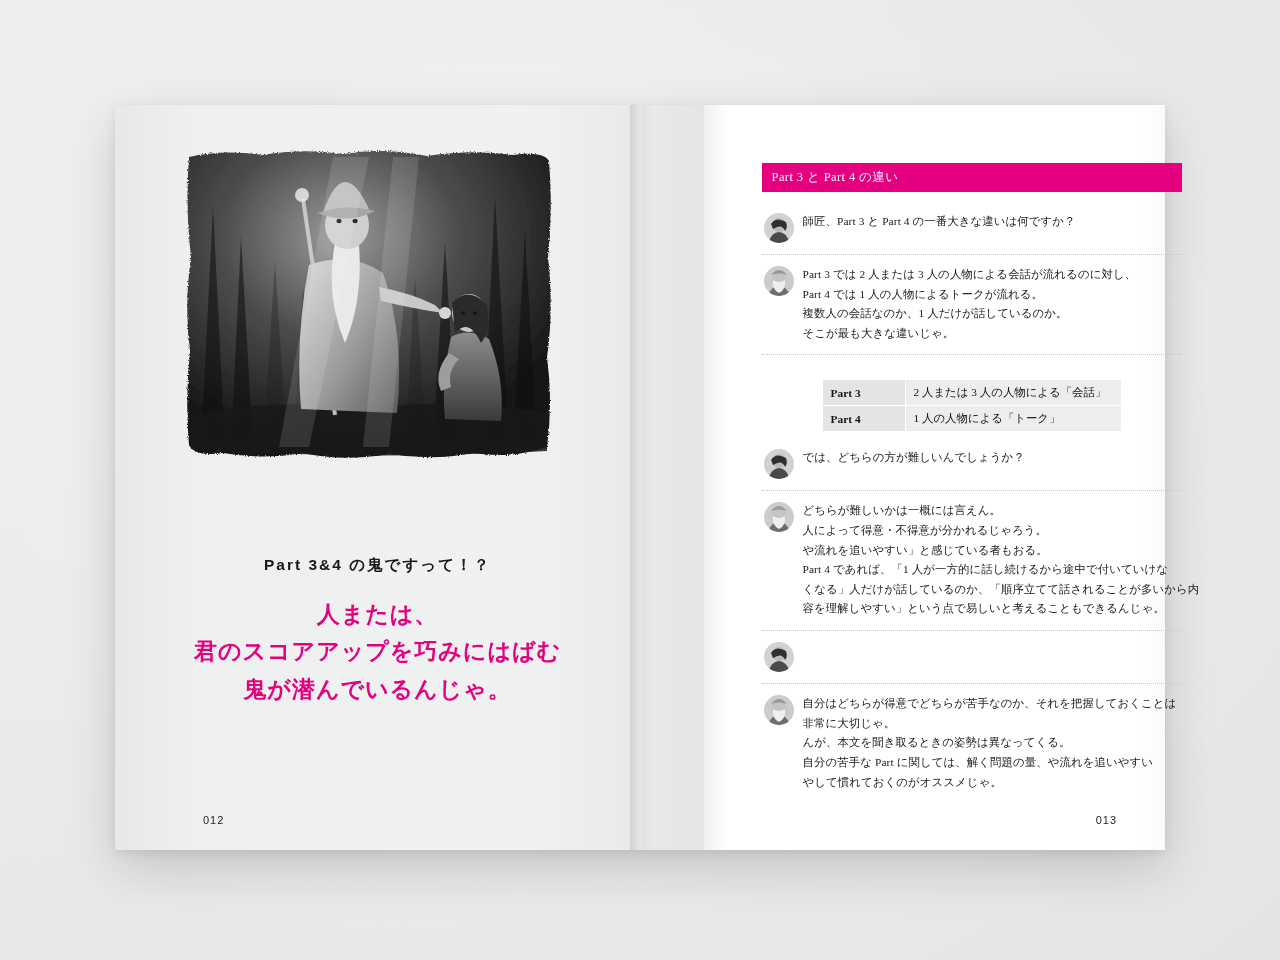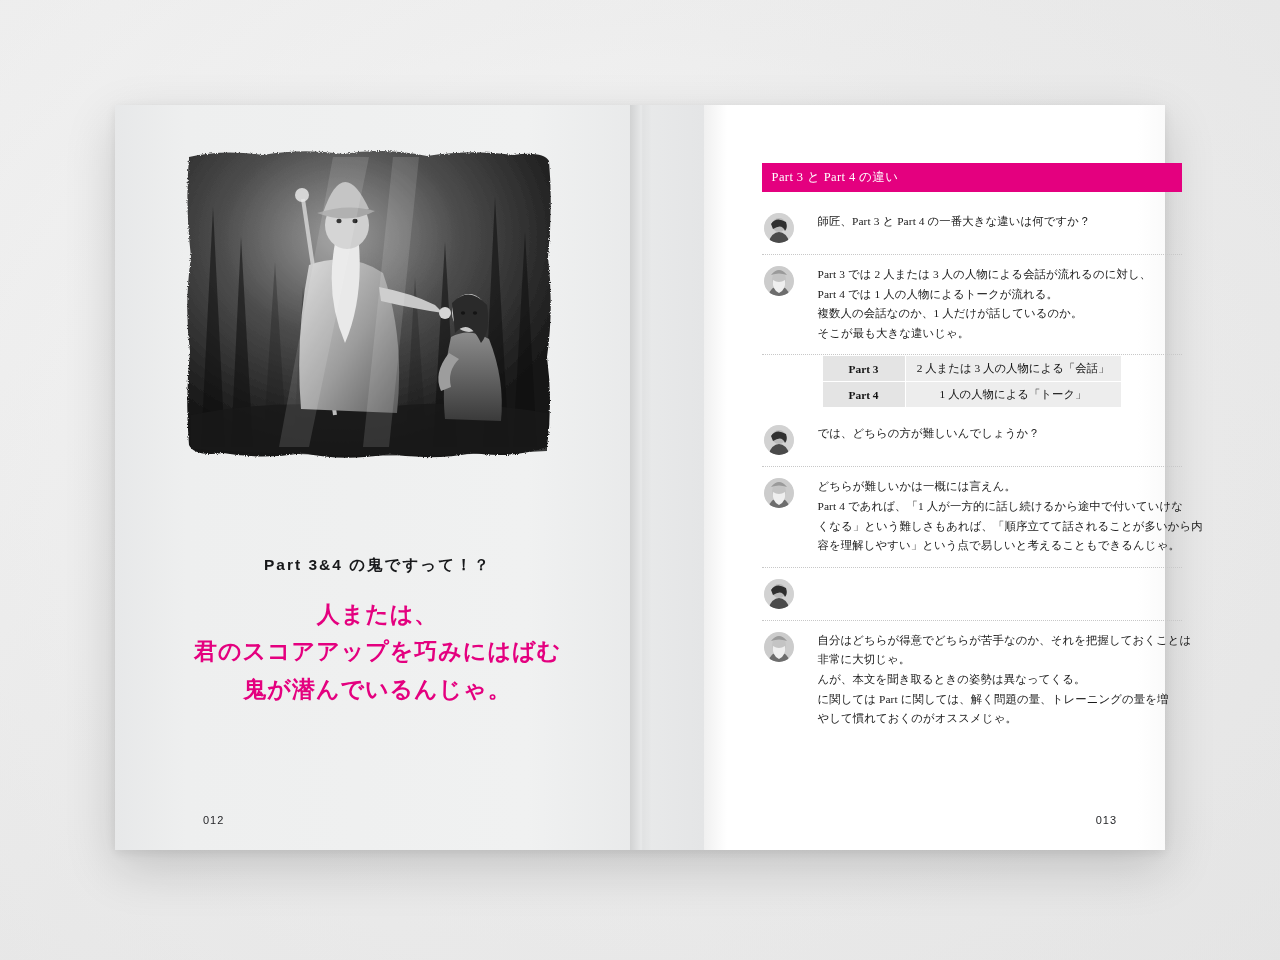--- a/index.html
+++ b/index.html
@@ -118,21 +118,21 @@
     font-size: 12.5px;
     letter-spacing: 0.4px;
     padding: 6px 10px 6px 10px;
     box-sizing: border-box;
     width: 420px;
   }
   .qa-list { margin-top: 10px; }
   .qa-row {
     display: flex;
     align-items: flex-start;
-    gap: 24px;
+    gap: 9px;
     padding: 10px 2px 11px 2px;
     border-bottom: 1px dotted #c8c8c8;
   }
   .qa-row:last-child { border-bottom: none; }
   .avatar {
     flex: 0 0 auto;
     width: 30px;
     height: 30px;
     border-radius: 50%;
     overflow: hidden;
@@ -144,24 +144,23 @@
     font-family: "Liberation Serif", serif;
     font-size: 11.4px;
     line-height: 1.72;
     color: #1a1a1a;
     letter-spacing: 0.1px;
   }
   .qa-text .ln { display: block; white-space: nowrap; }
 
   
   .cmp-wrap {
-    margin: 0 0 6px 0;
+    margin: 24px 0 6px 0;
     display: flex;
     justify-content: center;
-    text-align: center;
   }
   .cmp-table {
     border-collapse: collapse;
     font-family: "Liberation Serif", serif;
     font-size: 11.4px;
     color: #141414;
     width: 300px;
   }
   .cmp-table td {
     border: 1px solid #ffffff;
@@ -346,22 +345,24 @@
               <svg viewBox="0 0 30 30" xmlns="http://www.w3.org/2000/svg">
                 <circle cx="15" cy="15" r="15" fill="#cccccc"></circle>
                 <path d="M4,30 Q7,20 15,20 Q23,20 26,30 Z" fill="#6d6d6d"></path>
                 <circle cx="15" cy="13" r="7" fill="#c4c4c4"></circle>
                 <path d="M9,14 Q8,24 15,27 Q22,24 21,14 Q15,18 9,14 Z" fill="#efefef"></path>
                 <path d="M7,9 Q15,-1 23,9 Q15,6 7,9 Z" fill="#9a9a9a"></path>
               </svg>
             </div>
             <div class="qa-text">
               <span class="ln">どちらが難しいかは一概には言えん。</span>
+              <span class="ln">人によって得意・不得意が分かれるじゃろう。</span>
+              <span class="ln">や流れを追いやすい」と感じている者もおる。</span>
               <span class="ln">Part 4 であれば、「1 人が一方的に話し続けるから途中で付いていけな</span>
-              <span class="ln">くなる」という難しさもあれば、「順序立てて話されることが多いから内</span>
+              <span class="ln">くなる」人だけが話しているのか、「順序立てて話されることが多いから内</span>
               <span class="ln">容を理解しやすい」という点で易しいと考えることもできるんじゃ。</span>
             </div>
           </div>
 
           <div class="qa-row">
             <div class="avatar">
               <svg viewBox="0 0 30 30" xmlns="http://www.w3.org/2000/svg">
                 <circle cx="15" cy="15" r="15" fill="#d2d2d2"></circle>
                 <path d="M4,30 Q8,19 15,19 Q22,19 26,30 Z" fill="#4a4a4a"></path>
                 <circle cx="15" cy="12" r="7" fill="#b9b9b9"></circle>
@@ -377,21 +378,21 @@
                 <path d="M4,30 Q7,20 15,20 Q23,20 26,30 Z" fill="#6d6d6d"></path>
                 <circle cx="15" cy="13" r="7" fill="#c4c4c4"></circle>
                 <path d="M9,14 Q8,24 15,27 Q22,24 21,14 Q15,18 9,14 Z" fill="#efefef"></path>
                 <path d="M7,9 Q15,-1 23,9 Q15,6 7,9 Z" fill="#9a9a9a"></path>
               </svg>
             </div>
             <div class="qa-text">
               <span class="ln">自分はどちらが得意でどちらが苦手なのか、それを把握しておくことは</span>
               <span class="ln">非常に大切じゃ。</span>
               <span class="ln">んが、本文を聞き取るときの姿勢は異なってくる。</span>
-              <span class="ln">に関しては Part に関しては、解く問題の量、トレーニングの量を増</span>
+              <span class="ln">自分の苦手な Part に関しては、解く問題の量、や流れを追いやすい</span>
               <span class="ln">やして慣れておくのがオススメじゃ。</span>
             </div>
           </div>
 
         </div>
       </div>
 
       <div class="folio r">013</div>
     </div>
 

